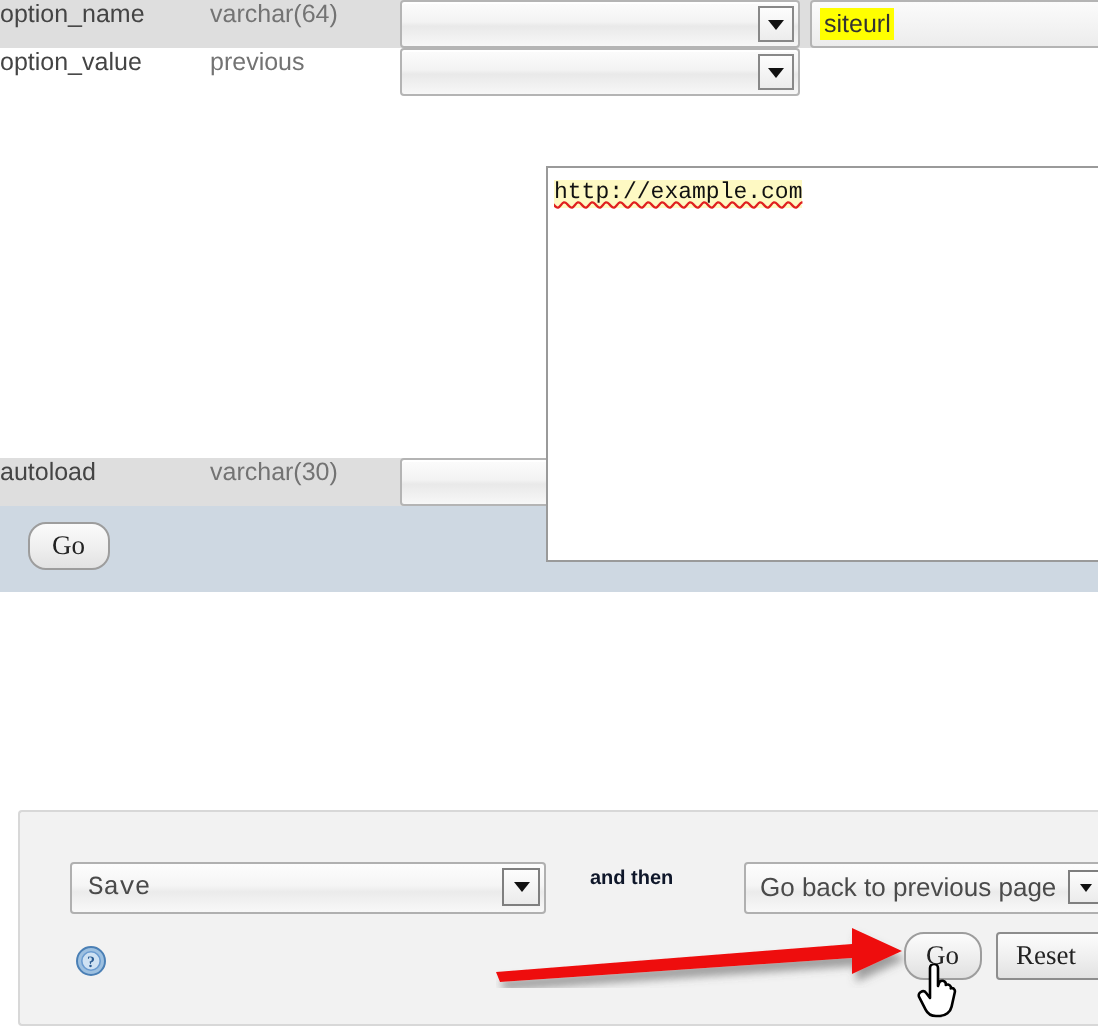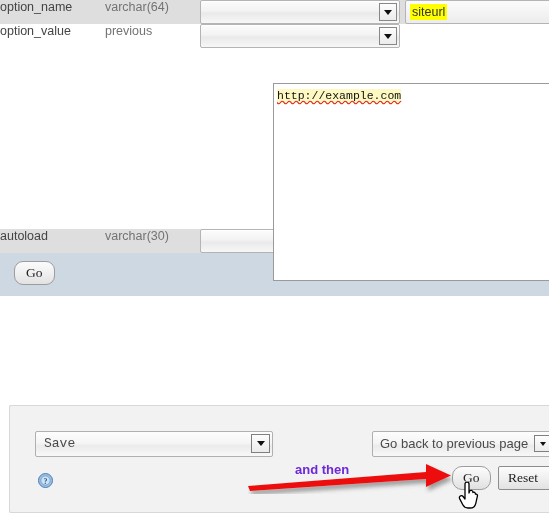--- a/index.html
+++ b/index.html
@@ -203,24 +203,23 @@
     border: 1px solid #7f7f7f;
     background: linear-gradient(to bottom, #fdfdfd 0%, #ebebeb 100%);
     display: flex;
     align-items: center;
     justify-content: center;
   }
   .andthen {
     position: absolute;
     left: 285px;
     top: 3px;
-    font-size: 13px;
+    font-size: 10px;
     font-weight: bold;
-    color: #6d28d9;
-    margin-top: 28px;
+    color: #0f172a;
   }
   .then-select {
     position: absolute;
     left: 362px;
     top: 0;
     width: 183px;
     height: 26px;
     box-sizing: border-box;
     border: 1px solid #b0b0b0;
     border-radius: 2px;

